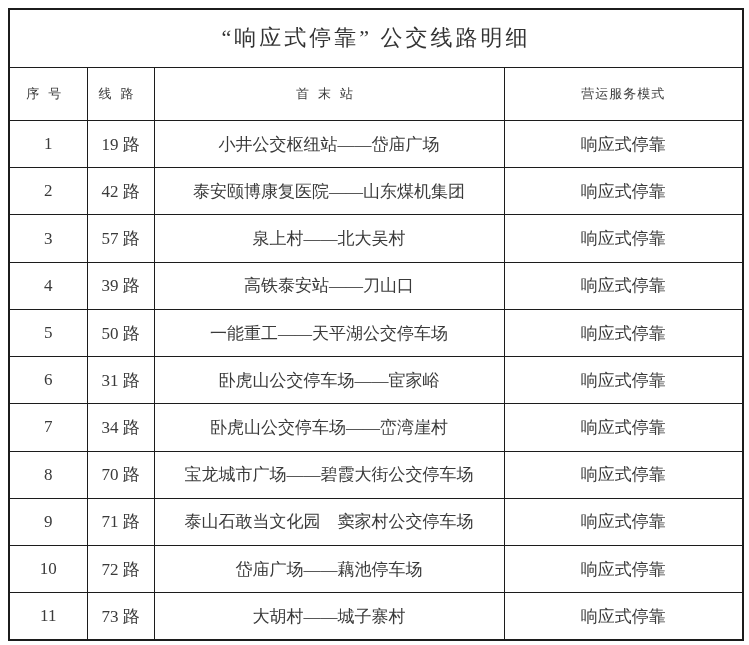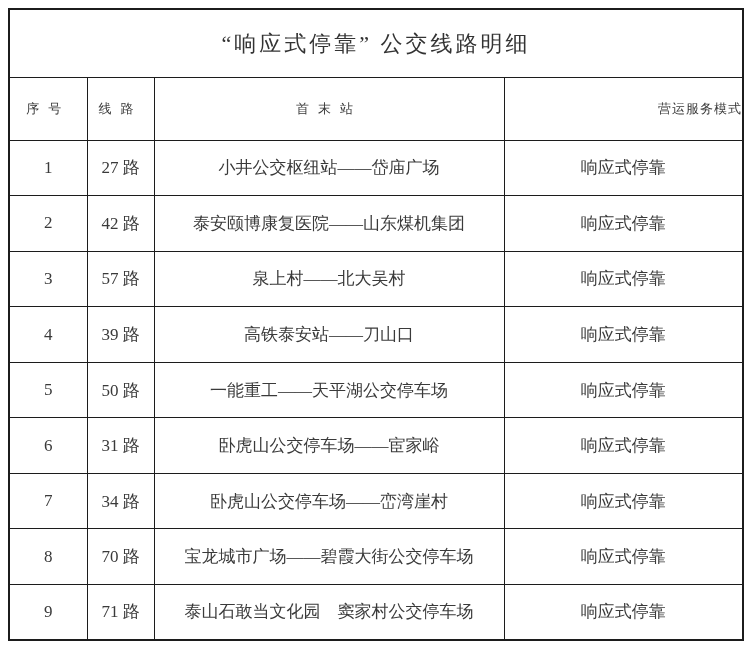--- a/index.html
+++ b/index.html
@@ -35,21 +35,21 @@
     height: 58px;
     font-size: 22px;
     letter-spacing: 3px;
     color: #333333;
   }
   .header-row th {
     height: 53px;
     font-size: 13px;
   }
   .sp { letter-spacing: 9px; }
-  .sp2 { letter-spacing: 1px; text-align: right; }
+  .sp2 { letter-spacing: 1px; }
   .data-row td {
     height: 47px;
     font-size: 17px;
   }
   .col-no    { width: 78px; }
   .col-route { width: 67px; }
   .col-sta   { width: 350px; }
   .col-mode  { width: 239px; }
 </style>
 </head>
@@ -68,21 +68,21 @@
         <td colspan="4">“响应式停靠” 公交线路明细</td>
       </tr>
       <tr class="header-row">
         <th class="sp">序号</th>
         <th class="sp">线路</th>
         <th class="sp">首末站</th>
         <th class="sp2">营运服务模式</th>
       </tr>
       <tr class="data-row">
         <td>1</td>
-        <td>27 路</td>
+        <td>19 路</td>
         <td>小井公交枢纽站——岱庙广场</td>
         <td>响应式停靠</td>
       </tr>
       <tr class="data-row">
         <td>2</td>
         <td>42 路</td>
         <td>泰安颐博康复医院——山东煤机集团</td>
         <td>响应式停靠</td>
       </tr>
       <tr class="data-row">
@@ -120,15 +120,27 @@
         <td>70 路</td>
         <td>宝龙城市广场——碧霞大街公交停车场</td>
         <td>响应式停靠</td>
       </tr>
       <tr class="data-row">
         <td>9</td>
         <td>71 路</td>
         <td>泰山石敢当文化园　窦家村公交停车场</td>
         <td>响应式停靠</td>
       </tr>
+      <tr class="data-row">
+        <td>10</td>
+        <td>72 路</td>
+        <td>岱庙广场——藕池停车场</td>
+        <td>响应式停靠</td>
+      </tr>
+      <tr class="data-row">
+        <td>11</td>
+        <td>73 路</td>
+        <td>大胡村——城子寨村</td>
+        <td>响应式停靠</td>
+      </tr>
     </tbody>
   </table>
 </div>
 
 </body></html>

